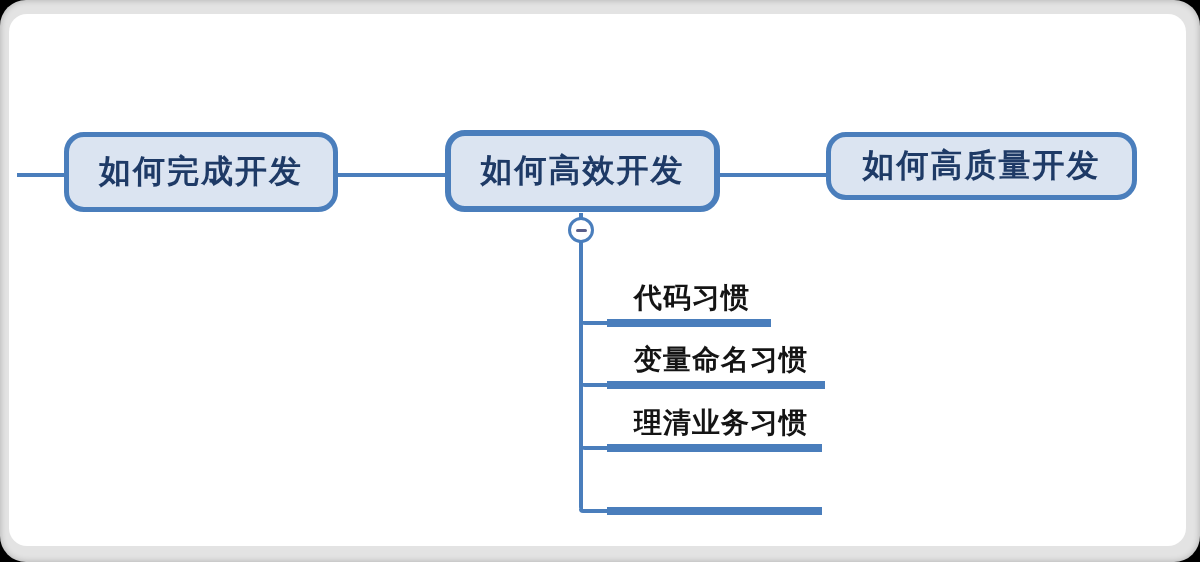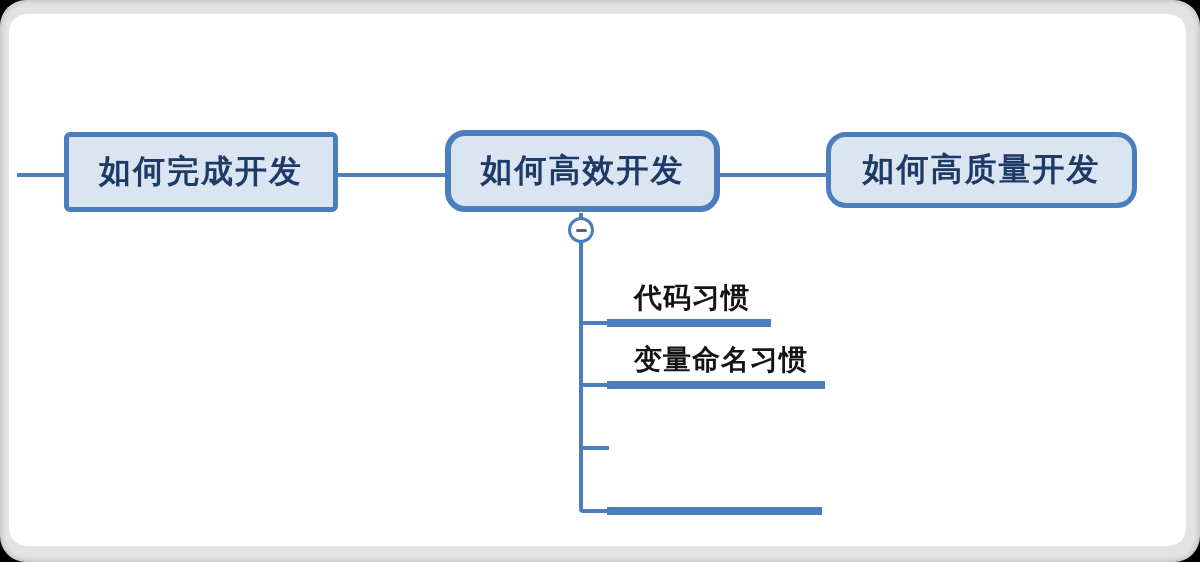--- a/index.html
+++ b/index.html
@@ -56,23 +56,23 @@
     border-radius: 20px;
     display: flex;
     align-items: center;
     justify-content: center;
     font-size: 32px;
     font-weight: 600;
     letter-spacing: 2px;
     color: #1e3a66;
     cursor: pointer;
   }
-  .topic-1 { left: 55px;  top: 118px; width: 274px; height: 80px; border-radius: 6px; }
+  .topic-1 { left: 55px;  top: 118px; width: 274px; height: 80px; }
   .topic-2 { left: 436px; top: 116px; width: 275px; height: 82px; border-width: 6px; }
-  .topic-3 { left: 817px; top: 118px; width: 311px; height: 76px; }
+  .topic-3 { left: 817px; top: 118px; width: 311px; height: 68px; }
   
   .collapse-btn {
     position: absolute;
     left: 559px;
     top: 203px;
     width: 20px;
     height: 20px;
     background: #ffffff;
     border: 3px solid #4a7ebc;
     border-radius: 50%;
@@ -147,19 +147,23 @@
       </div>
 
       <div class="child child-1">
         <span class="child-label">变量命名习惯</span>
         <div class="child-underline"></div>
       </div>
       <div class="child child-0">
         <span class="child-label">代码习惯</span>
         <div class="child-underline"></div>
       </div>
+      <div class="child child-2">
+        <span class="child-label">理清业务习惯</span>
+        <div class="child-underline"></div>
+      </div>
       <div class="child child-3">
         <div class="child-underline"></div>
       </div>
 
     </div>
   </div>
 </div>
 
 </body></html>

